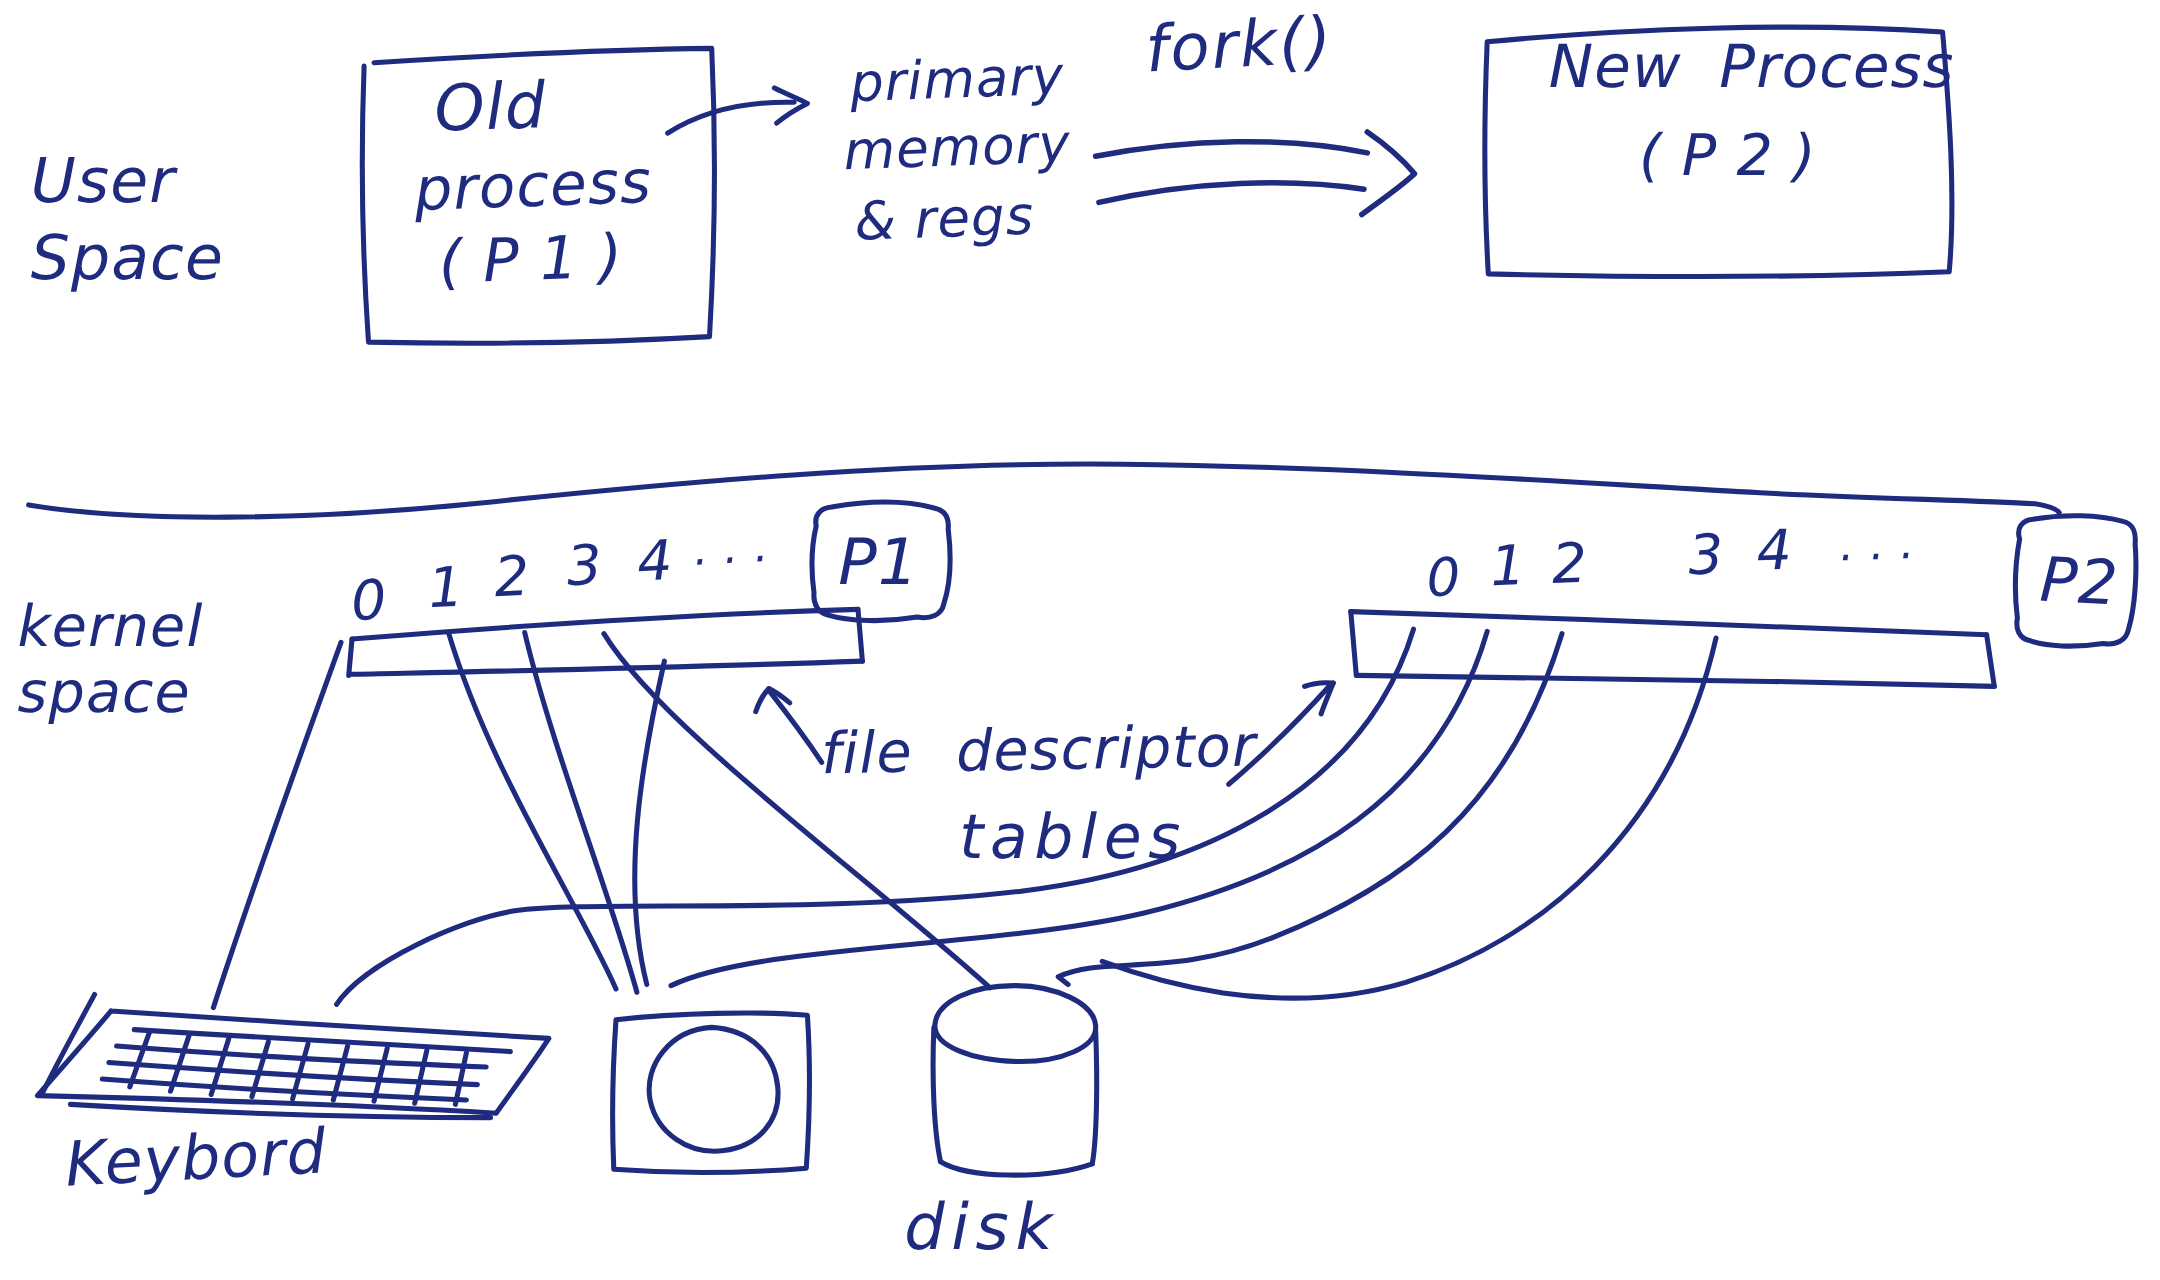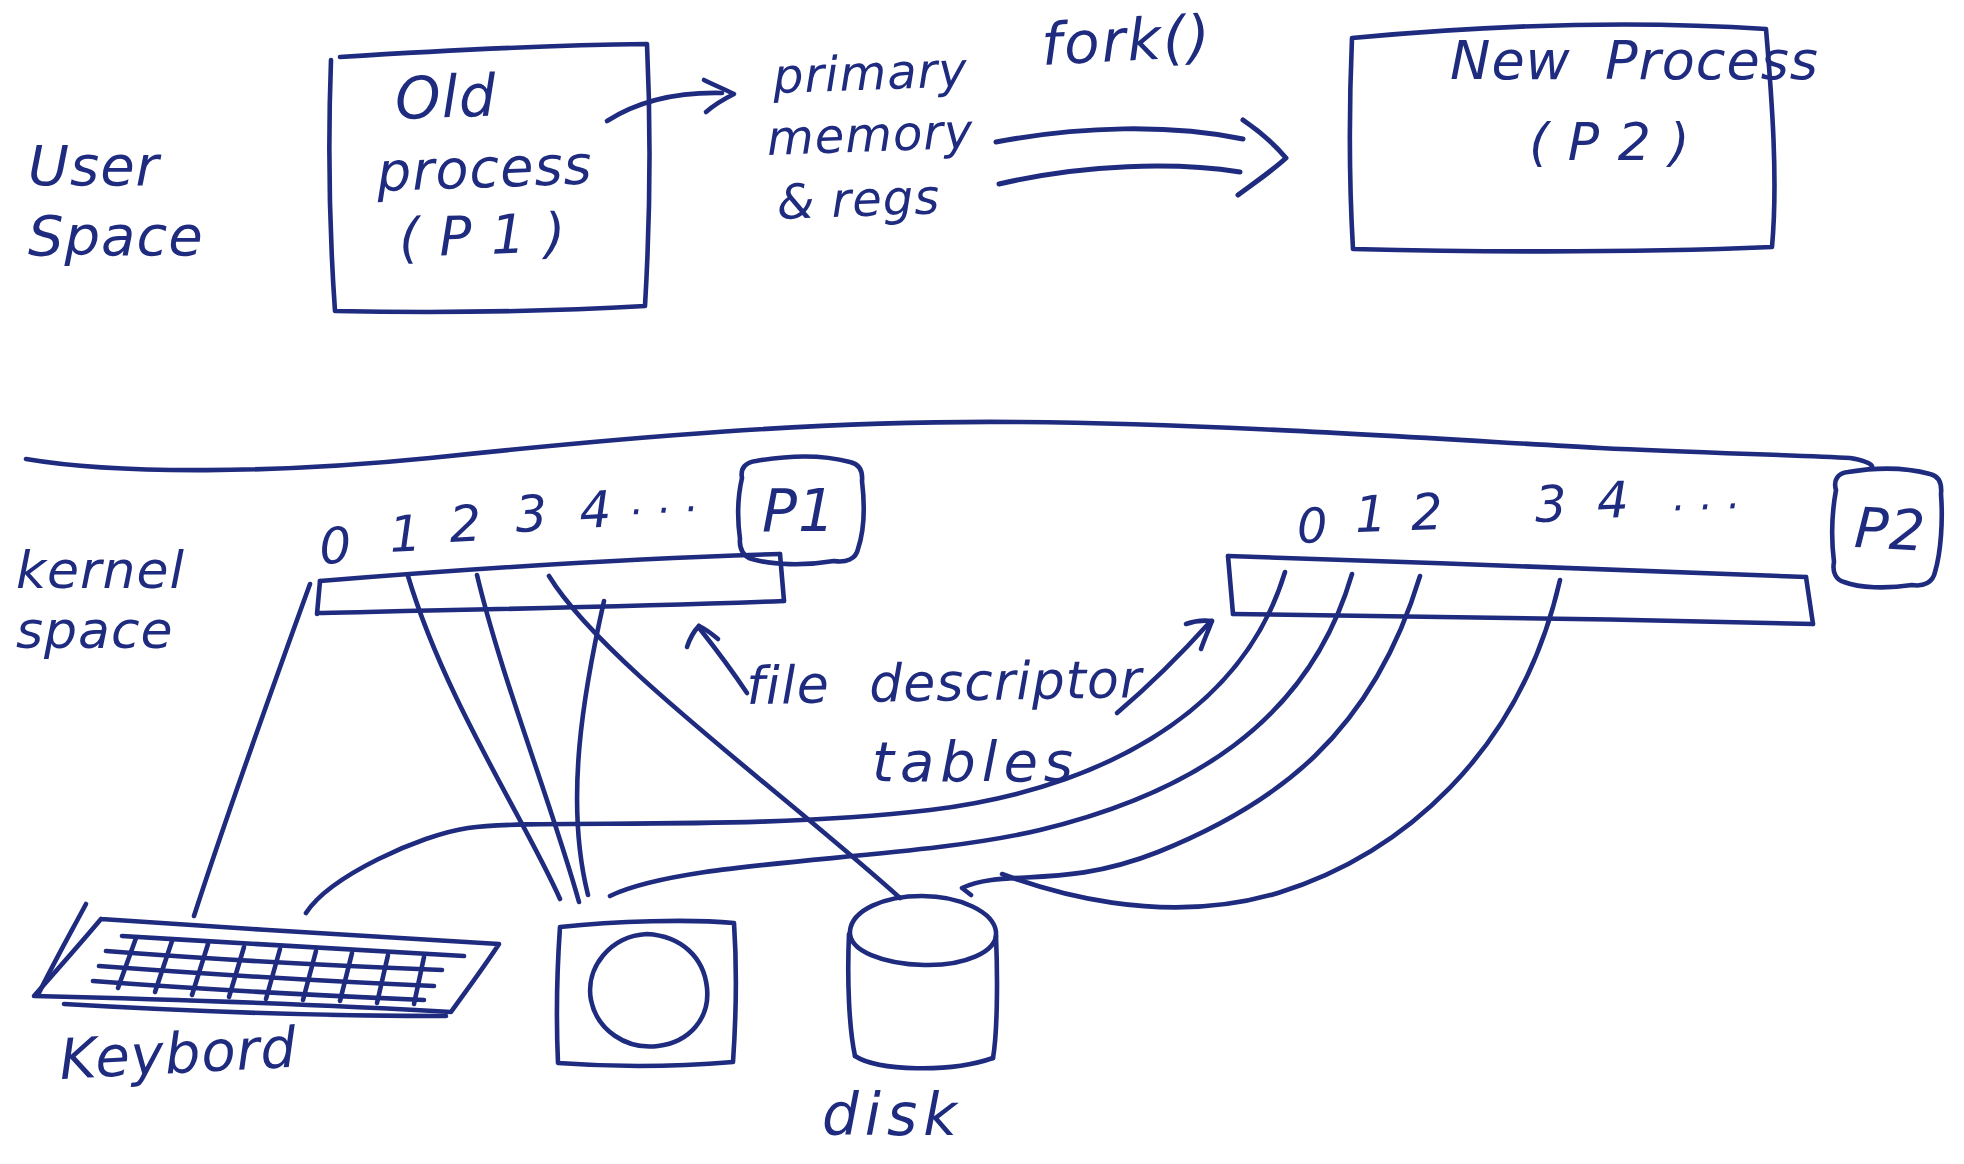--- a/index.html
+++ b/index.html
@@ -142,22 +142,22 @@
   <div class="hw" style="left:394px;top:70px;font-size:58px;transform:rotate(-2deg);">Old</div>
   <div class="hw" style="left:376px;top:146px;font-size:54px;transform:rotate(-2deg);">process</div>
   <div class="hw" style="left:398px;top:212px;font-size:54px;transform:rotate(-2deg);">( P 1 )</div>
 
   <div class="hw" style="left:772px;top:52px;font-size:48px;transform:rotate(-2deg);">primary</div>
   <div class="hw" style="left:766px;top:114px;font-size:48px;transform:rotate(-2deg);">memory</div>
   <div class="hw" style="left:776px;top:178px;font-size:48px;transform:rotate(-2deg);">&amp; regs</div>
 
   <div class="hw" style="left:1040px;top:16px;font-size:58px;transform:rotate(-3deg);letter-spacing:2px;">fork()</div>
 
-  <div class="hw" style="left:1450px;top:34px;font-size:54px;word-spacing:16px;font-style:italic;">New Process</div>
-  <div class="hw" style="left:1490px;top:116px;font-size:52px;margin-left:39px;">( P 2 )</div>
+  <div class="hw" style="left:1408px;top:34px;font-size:54px;word-spacing:16px;font-style:italic;">New Process</div>
+  <div class="hw" style="left:1490px;top:116px;font-size:52px;">( P 2 )</div>
 
   <div class="hw" style="left:16px;top:544px;">
     <div style="font-size:52px;font-style:italic;">kernel</div>
     <div style="font-size:52px;margin-top:8px;">space</div>
   </div>
 
   <div class="hw" style="left:318px;top:522px;font-size:50px;transform:rotate(-3deg);">0</div>
   <div class="hw" style="left:388px;top:510px;font-size:50px;transform:rotate(-3deg);">1</div>
   <div class="hw" style="left:448px;top:500px;font-size:50px;transform:rotate(-3deg);">2</div>
   <div class="hw" style="left:514px;top:490px;font-size:50px;transform:rotate(-3deg);">3</div>

